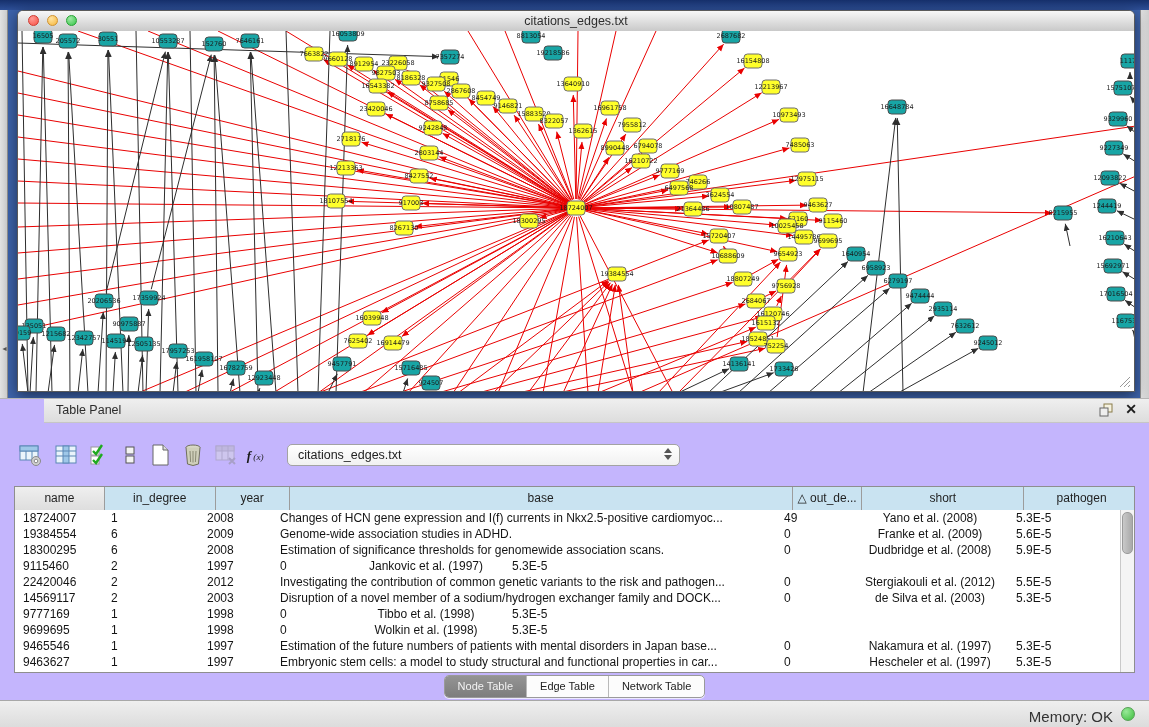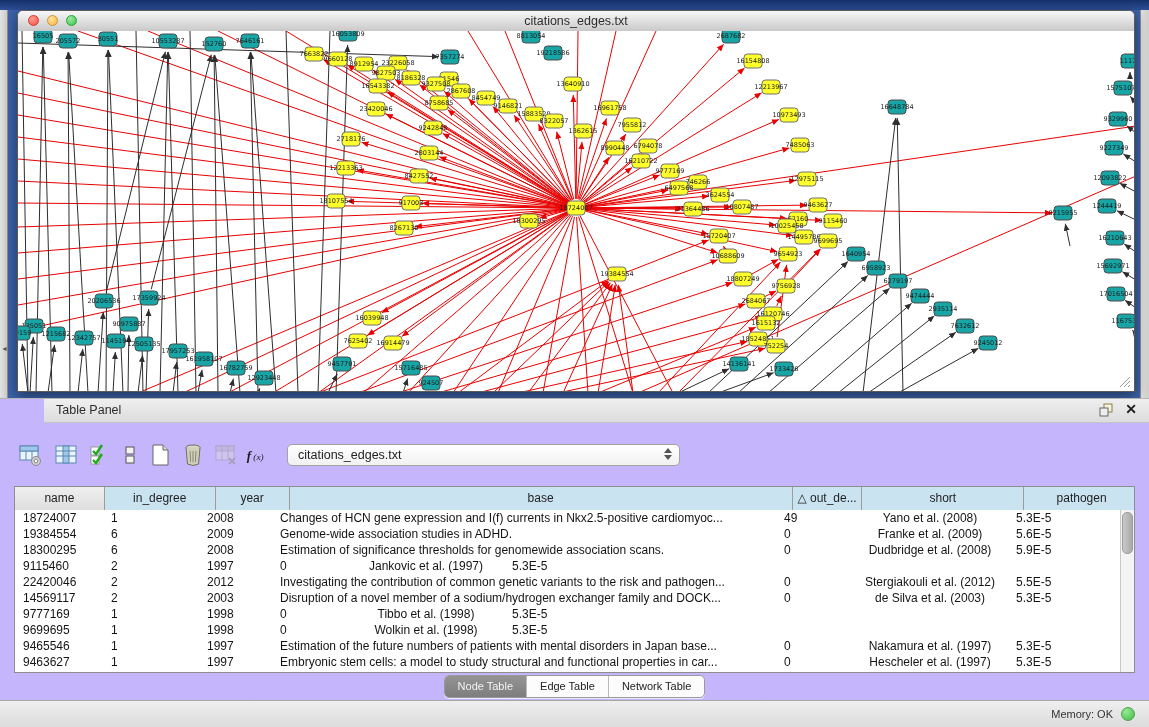--- a/index.html
+++ b/index.html
@@ -76,21 +76,21 @@
   .tabbar{position:absolute;left:0;top:276px;width:100%;text-align:center;}
   .segmented{display:inline-flex;border:1px solid #9a9a9a;border-radius:5px;overflow:hidden;
         background:#fcfcfc;box-shadow:0 1px 0 rgba(255,255,255,.7);}
   .seg{padding:0 13px;height:21px;line-height:21px;font-size:11px;color:#222;cursor:pointer;border-left:1px solid #b9b9b9;}
   .seg:first-child{border-left:none;}
   .seg.sel{background:linear-gradient(180deg,#949494,#7d7d7d);color:#f3f3f3;}
 
   
   .statusbar{position:absolute;left:0;top:700px;width:1149px;height:27px;
         background:linear-gradient(180deg,#efefef,#dcdcdc);border-top:1px solid #a8a8a8;box-sizing:border-box;z-index:5;}
-  .mem{position:absolute;right:36px;top:7px;font-size:11px;color:#333;}
+  .mem{position:absolute;right:36px;top:7px;font-size:15px;color:#333;}
   .memdot{position:absolute;right:14px;top:6px;width:14px;height:14px;border-radius:50%;
         background:radial-gradient(circle at 35% 30%,#98e998,#3cbd3c);border:1px solid #55a055;box-sizing:border-box;}
 </style>
 </head>
 <body>
 
 <div class="top-strip"></div>
 <div class="sliver left"></div>
 <div class="sliver-arrow">◄</div>
 <div class="sliver right"></div>

